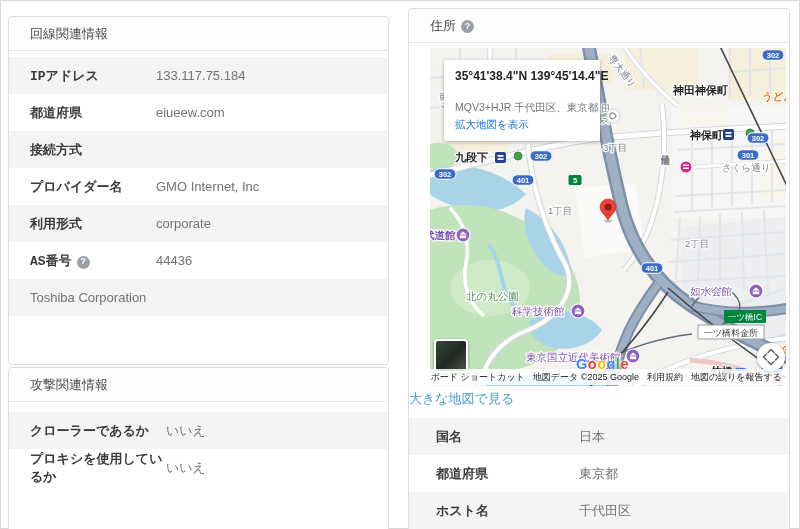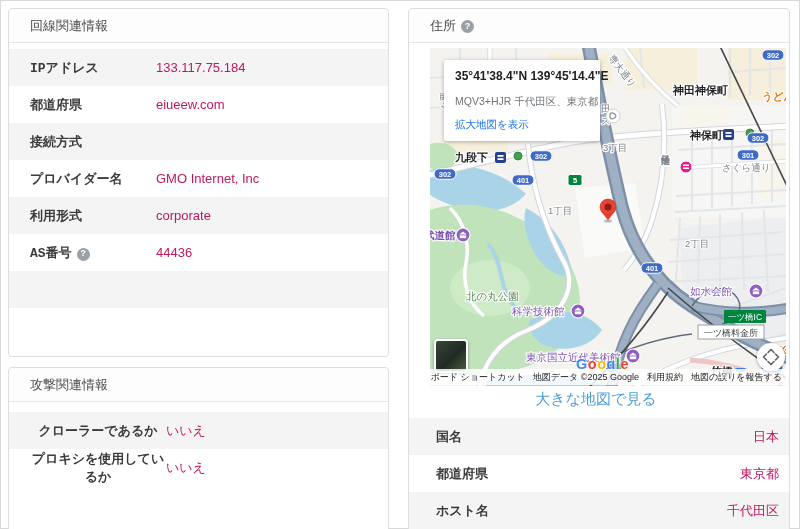--- a/index.html
+++ b/index.html
@@ -5,51 +5,51 @@
   html,body{margin:0;padding:0;background:#fff;font-family:"Liberation Sans","DejaVu Sans",sans-serif;}
   #viewport{position:relative;width:800px;height:529px;overflow:hidden;background:#fff;box-shadow:inset 0 0 0 1px #d8d8d8;}
   .card{position:absolute;background:#fff;border:1px solid #ddd;border-radius:4px;box-sizing:border-box;}
   .card-header{height:33px;line-height:33px;padding:0 21px;font-size:13px;color:#4a4a4a;border-bottom:1px solid #e6e6e6;background:#fdfdfd;border-radius:4px 4px 0 0;}
   .help{display:inline-block;width:13px;height:13px;border-radius:50%;background:#9aa0a6;color:#fff;font-size:9px;line-height:13px;text-align:center;font-weight:bold;margin-left:5px;vertical-align:1px;cursor:pointer;}
   .rows{position:absolute;left:0;right:0;}
   .rowsA{top:40px;} .rowsB{top:44px;} .rowsC{top:409px;}
   .row{display:flex;align-items:center;min-height:37px;padding:0 10px 0 21px;font-size:13px;box-sizing:border-box;}
   .row:nth-child(odd){background:#f4f4f4;}
   .row .lbl{font-weight:bold;color:#3b3b3b;flex:0 0 126px;font-family:Liberation Mono, monospace;}
-  .rowsB .row .lbl{flex:0 0 136px;text-align:center;}
-  .rowsC .row{padding-left:27px;justify-content:space-between;}
+  .rowsB .row .lbl{flex:0 0 136px;}
+  .rowsC .row{padding-left:27px;}
   .rowsC .row .lbl{flex:0 0 143px;}
-  .row .val{color:#be185d;}
+  .row .val{color:#737373;}
   
   #map{position:absolute;left:21px;top:39px;width:356px;height:338px;overflow:hidden;background:#f4f3f0;cursor:grab;}
   #map svg{display:block;}
   .mlbl{paint-order:stroke;stroke:#ffffff;stroke-width:2.4px;stroke-linejoin:round;fill:#7d838a;font-size:9.5px;}
   .mloc{fill:#202124;font-weight:bold;font-size:11px;}
   .mpoi{fill:#7b4fb0;font-size:10.5px;}
   .mpark{fill:#558b55;font-size:10.5px;}
   .morange{fill:#dd7713;font-weight:bold;font-size:10.5px;}
   .shield-txt{fill:#fff;font-size:7.5px;font-weight:bold;text-anchor:middle;}
   #info-card{position:absolute;left:14px;top:12px;width:134px;background:#fff;border-radius:2px;box-shadow:0 1px 4px rgba(0,0,0,.3);padding:9px 11px;z-index:5;}
   .ic-title{font-size:12px;font-weight:bold;color:#202124;white-space:nowrap;}
-  .ic-sub{font-size:10.5px;color:#70757a;margin-top:12px;white-space:nowrap;}
-  .ic-link{font-size:10.5px;color:#1a73e8;margin-top:9px;display:block;text-decoration:none;cursor:pointer;}
+  .ic-sub{font-size:10.5px;color:#70757a;margin-top:18px;white-space:nowrap;}
+  .ic-link{font-size:10.5px;color:#1a73e8;margin-top:3px;display:block;text-decoration:none;cursor:pointer;}
   #sat-thumb{position:absolute;left:4px;bottom:13px;width:30px;height:30px;border:2px solid #fff;border-radius:4px;box-shadow:0 1px 3px rgba(0,0,0,.4);background:linear-gradient(135deg,#3a4638,#1f2a22 55%,#4a5a44);z-index:4;cursor:pointer;}
   #pan-ctl{position:absolute;right:1px;bottom:15px;width:28px;height:28px;border-radius:50%;background:#fff;box-shadow:0 1px 3px rgba(0,0,0,.35);z-index:4;cursor:pointer;}
   #attrib{position:absolute;left:0;right:0;bottom:1px;display:flex;justify-content:flex-end;font-size:9px;color:#202124;z-index:4;white-space:nowrap;}
   #attrib span{background:rgba(255,255,255,.85);padding:1.5px 4px;}
   #google-logo{position:absolute;left:146px;top:308px;font-size:14.5px;font-weight:bold;letter-spacing:.5px;z-index:4;text-shadow:0 0 2px #fff,0 0 2px #fff;}
-  #view-larger{position:absolute;left:0;right:6px;top:377px;height:26px;line-height:26px;text-align:center;font-size:15px;}
+  #view-larger{position:absolute;left:0;right:6px;top:377px;height:26px;line-height:26px;text-align:left;font-size:13px;}
   #view-larger a{color:#4a9ed9;text-decoration:none;cursor:pointer;}
 </style>
 </head>
 <body>
 
 <div id="viewport">
 
-  <div class="card" style="left:8px;top:8px;width:381px;height:349px;">
+  <div class="card" style="left:8px;top:16px;width:381px;height:349px;">
     <div class="card-header">回線関連情報</div>
     <div class="rows rowsA">
       <div class="row">
           <span class="lbl">IPアドレス</span>
           <span class="val">133.117.75.184</span>
         </div>
       <div class="row">
           <span class="lbl">都道府県</span>
           <span class="val">eiueew.com</span>
         </div>
@@ -63,20 +63,21 @@
         </div>
       <div class="row">
           <span class="lbl">利用形式</span>
           <span class="val">corporate</span>
         </div>
       <div class="row">
           <span class="lbl"><span>AS番号</span><span class="help">?</span></span>
           <span class="val">44436</span>
         </div>
       <div class="row">
+          <span class="val">Toshiba Corporation</span>
         </div>
     </div>
   </div>
 
   <div class="card" style="left:8px;top:367px;width:381px;height:200px;">
     <div class="card-header">攻撃関連情報</div>
     <div class="rows rowsB">
       <div class="row">
           <span class="lbl">クローラーであるか</span>
           <span class="val">いいえ</span>

